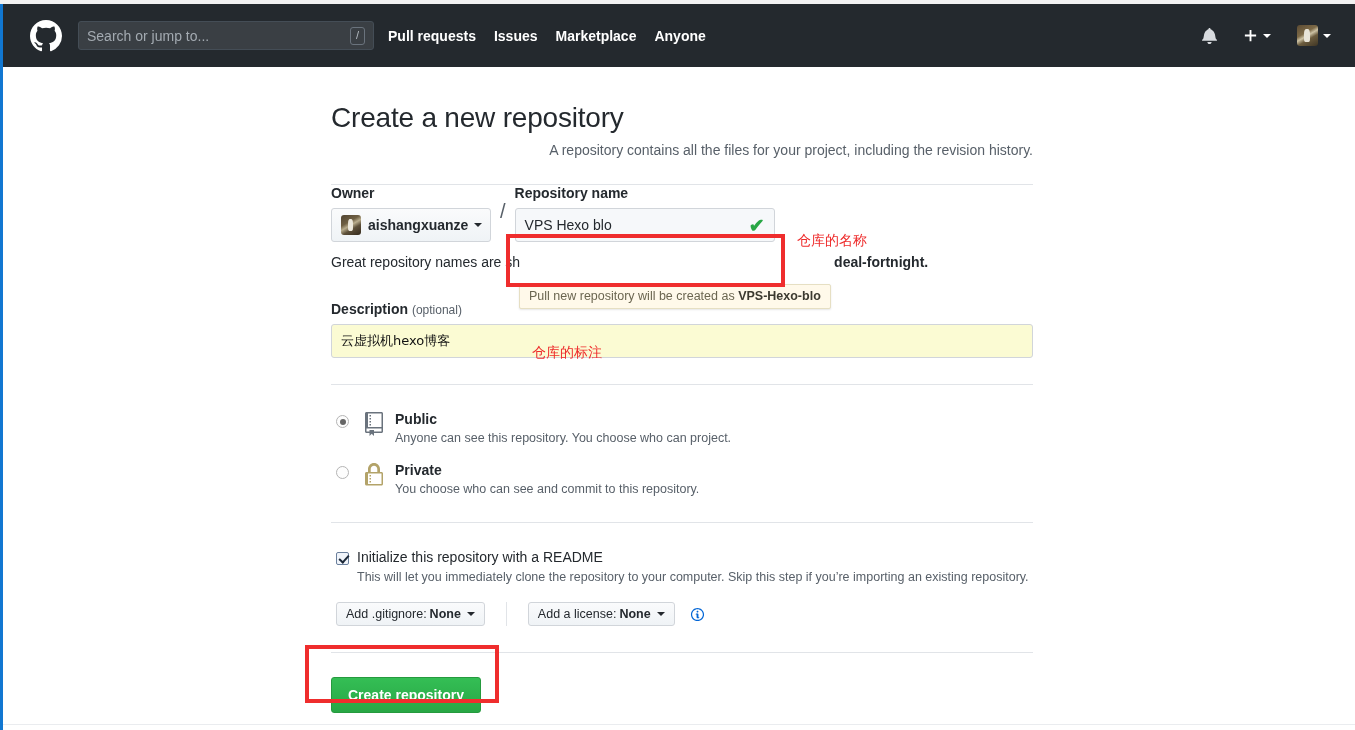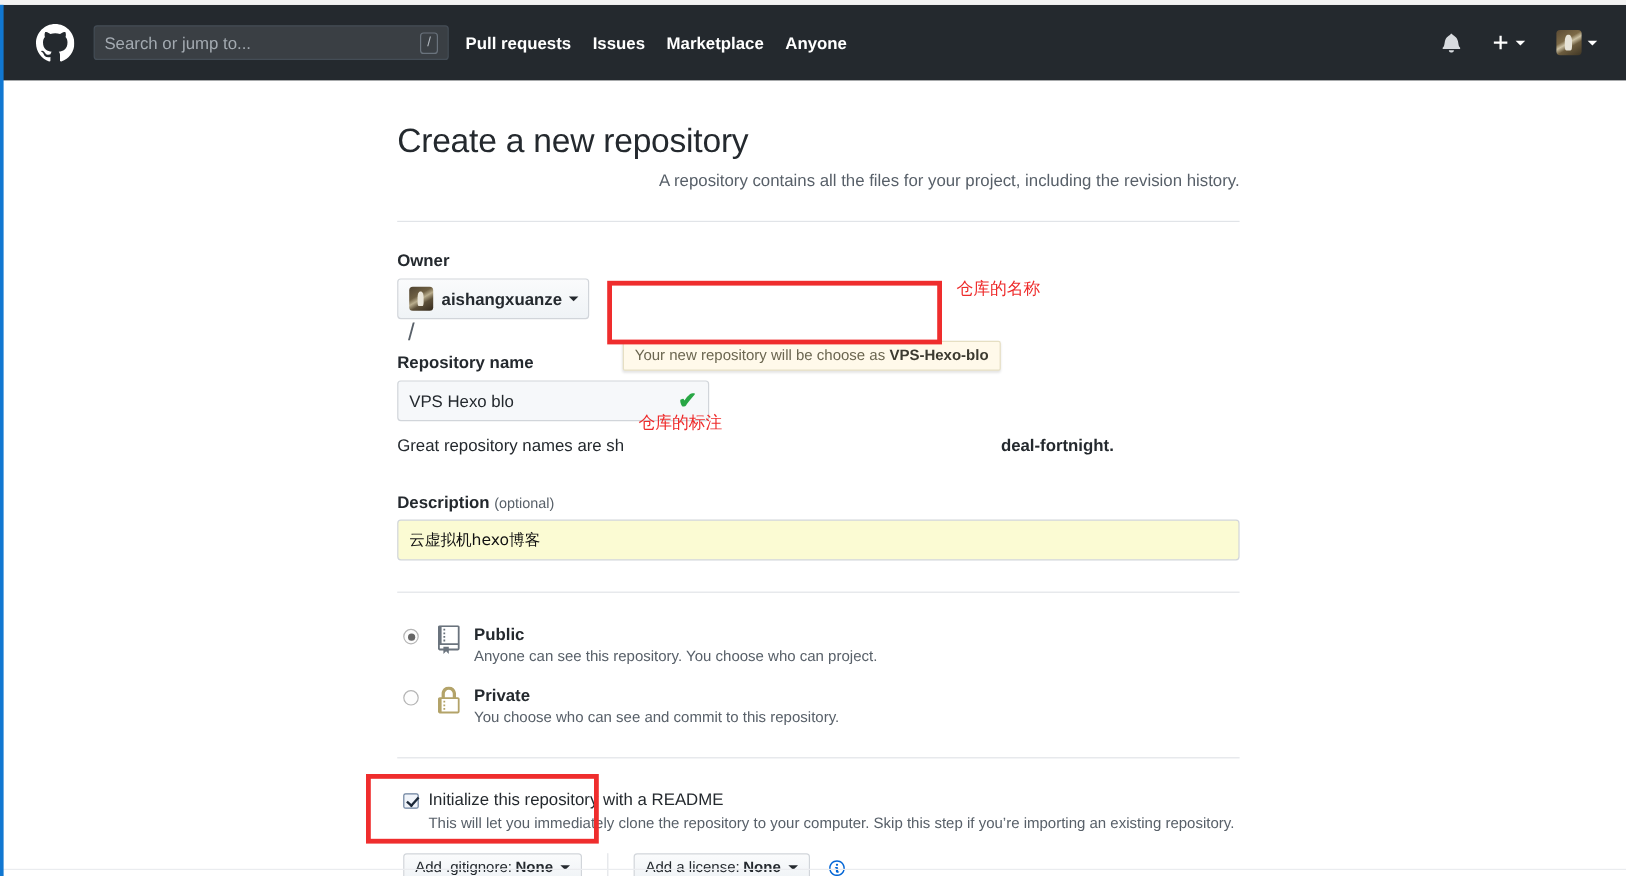--- a/index.html
+++ b/index.html
@@ -153,23 +153,21 @@
   .hr {
     border: 0;
     border-top: 1px solid #e1e4e8;
     margin: 26px 0 0 0;
     height: 0;
   }
 
   
   #name-row {
     display: flex;
-    align-items: flex-start;
-    margin-top: 24px;
-    flex-direction: column;
+    align-items: center;
   }
   .field-label {
     font-size: 14px;
     font-weight: bold;
     color: #24292e;
     display: block;
     margin-bottom: 7px;
   }
   .field-label .optional {
     font-weight: normal;
@@ -547,21 +545,21 @@
   </div>
 
   <hr class="hr">
 
   <div id="create-block">
     <div id="create-repo-button">Create repository</div>
   </div>
 </div>
 
 <div id="repo-tooltip">
-  <span>Your new repository will be choose as </span><b>VPS-Hexo-blo</b>
+  <span>Pull new repository will be created as </span><b>VPS-Hexo-blo</b>
 </div>
 
 <div class="annot-box" id="annot-box-name"></div>
 <div class="annot-box" id="annot-box-create"></div>
 
 <div class="annot-text" id="annot-text-name">仓库的名称</div>
 <div class="annot-text" id="annot-text-desc">仓库的标注</div>
 
 <div id="bottom-divider"></div>
 

